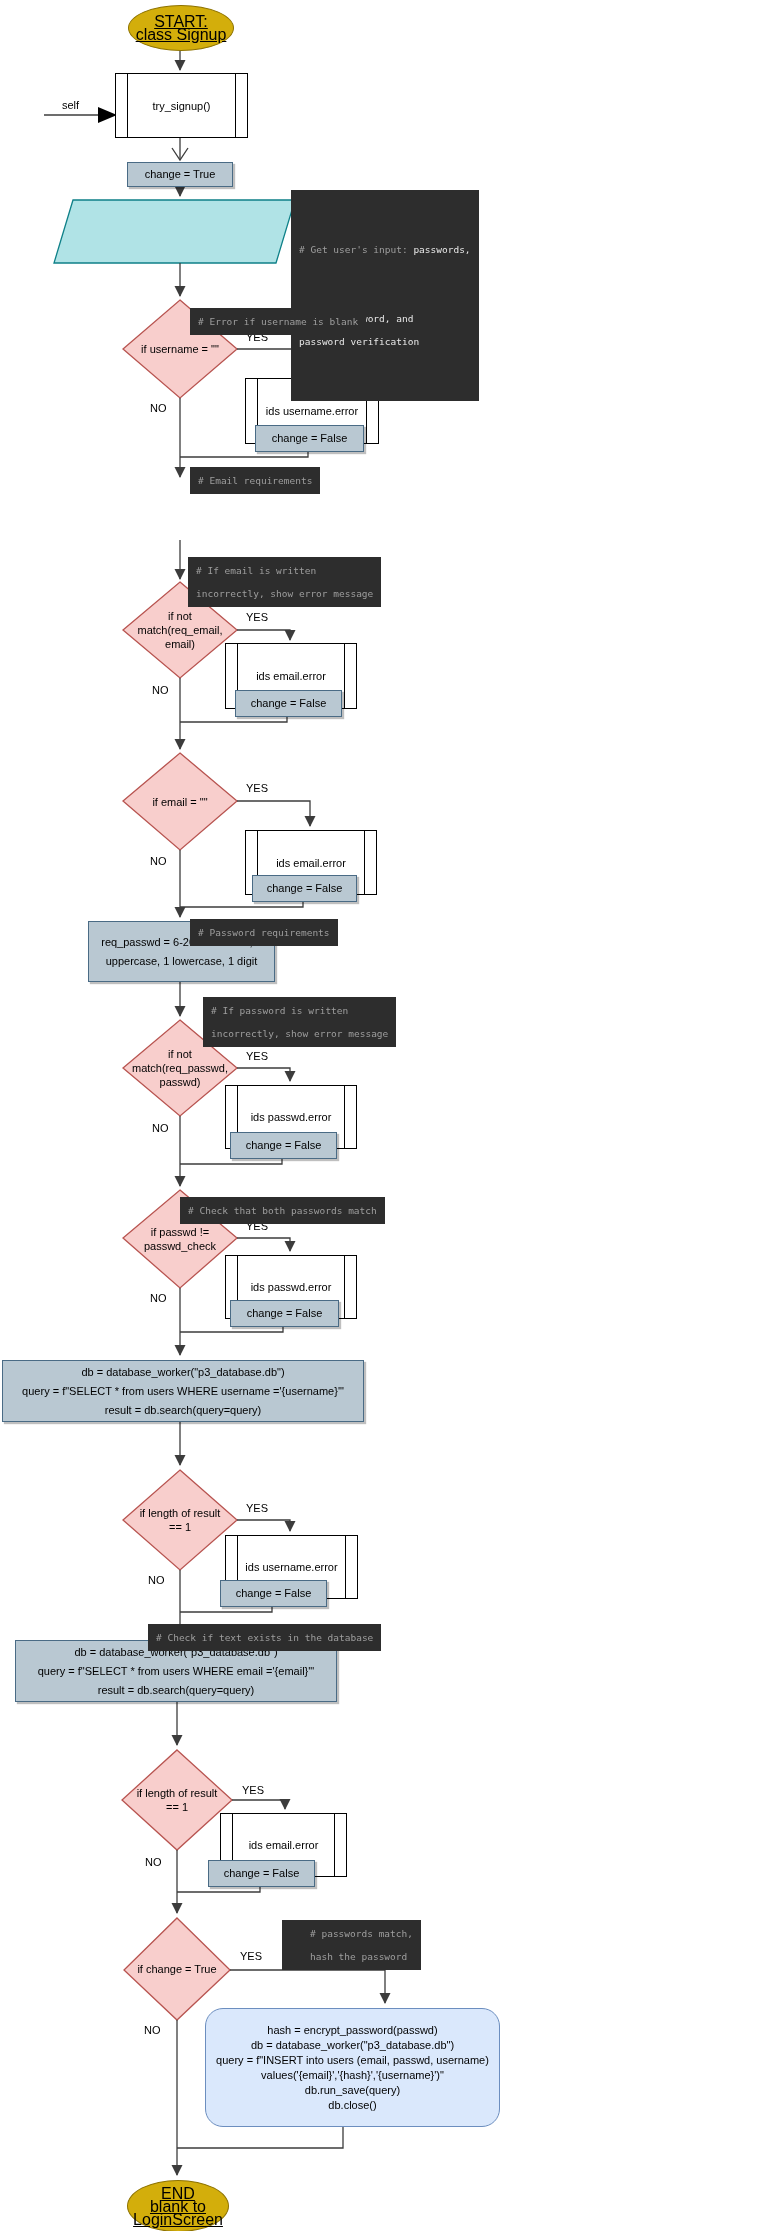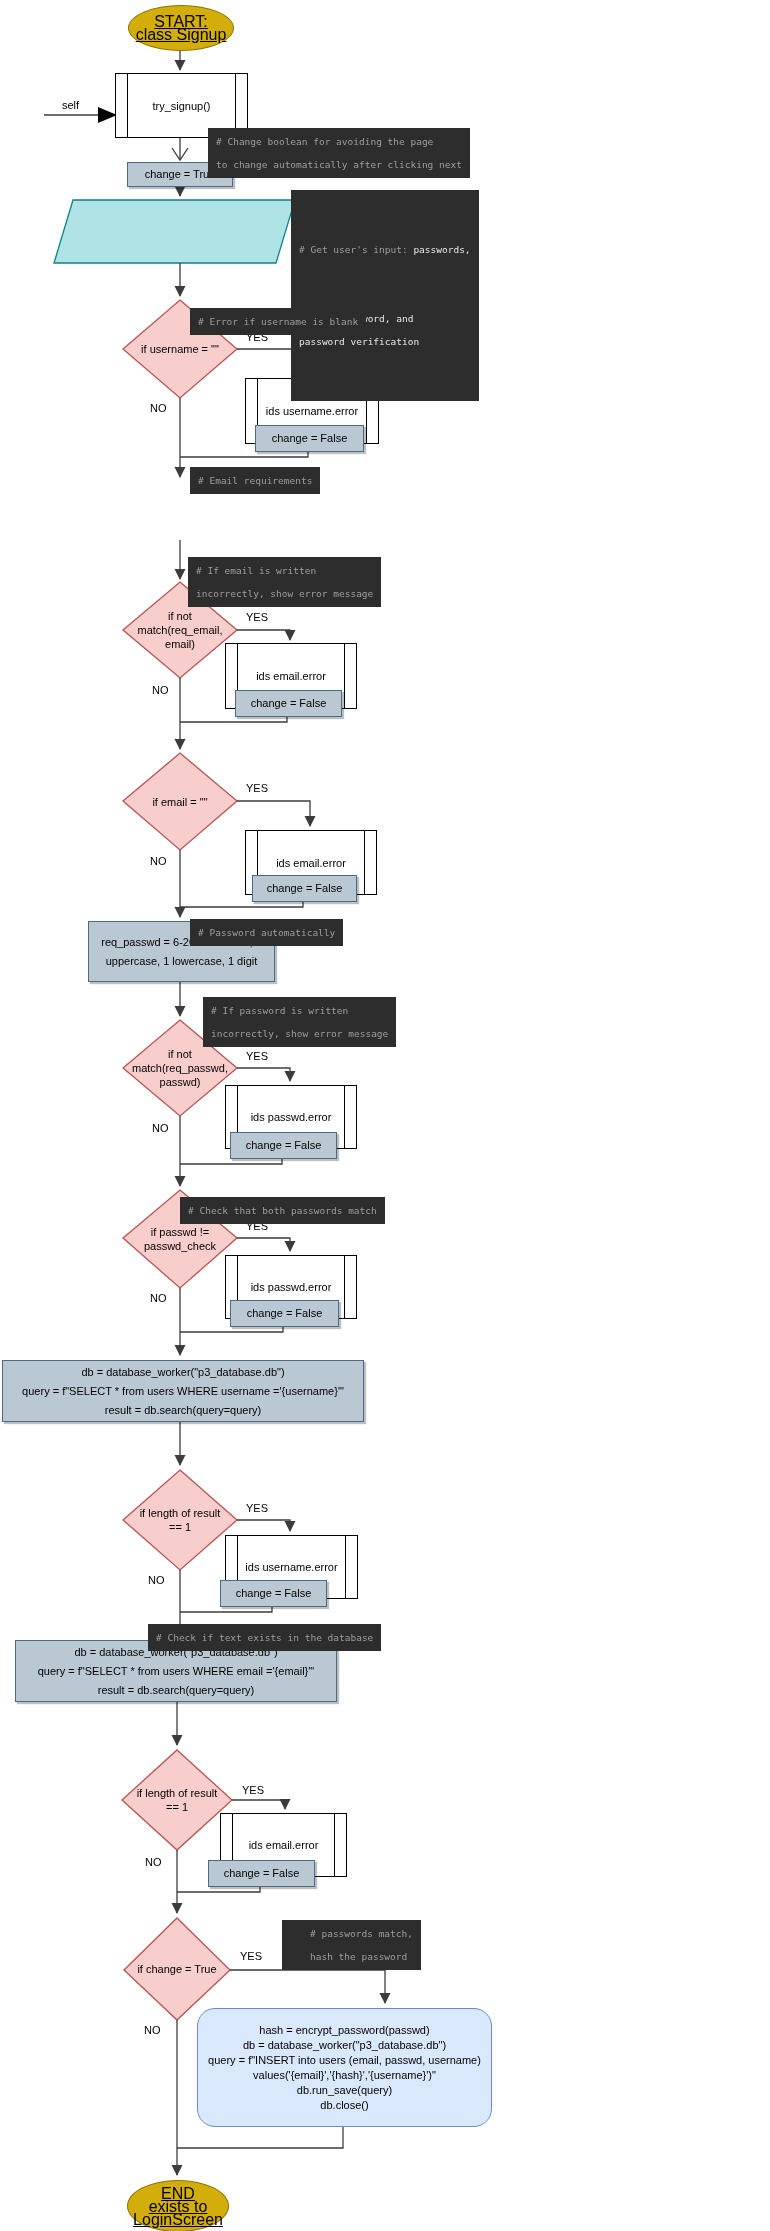--- a/index.html
+++ b/index.html
@@ -19,21 +19,21 @@
   .predef{position:absolute;z-index:2;background:#fff;border:1px solid #000;}
   .predef .bar{position:absolute;top:0;bottom:0;width:0;border-left:1px solid #000;}
   .predef .bar.l{left:11px;} .predef .bar.r{right:11px;}
   .predef .plabel{position:absolute;inset:0;display:flex;align-items:center;justify-content:center;
                   font-size:11px;white-space:pre;}
   .oval{position:absolute;z-index:2;border-radius:50%;background:var(--terminal-fill);
         border:1px solid var(--terminal-stroke);display:flex;align-items:center;justify-content:center;
         text-align:center;font-size:16px;line-height:13px;white-space:pre-line;text-decoration:underline;}
   .save{position:absolute;z-index:2;background:var(--save-fill);border:1px solid var(--save-stroke);
         border-radius:18px;display:flex;align-items:center;justify-content:center;text-align:center;
-        font-size:11px;line-height:15px;white-space:pre-line;}
+        font-size:11px;line-height:15px;white-space:pre-line;margin-left:8px;}
   .comment{position:absolute;z-index:3;background:var(--comment-bg);color:var(--comment-text);
            font-family:"DejaVu Sans Mono",monospace;font-size:9.5px;line-height:23px;
            padding:2px 8px;white-space:pre;width:max-content;}
   .comment .bright{color:var(--comment-bright);}
   .lbl{position:absolute;z-index:2;font-size:11px;white-space:pre;}
 </style>
 </head>
 <body>
 
 <div id="canvas">
@@ -100,32 +100,30 @@
 
     <polygon class="diamond" points="177,1918 230,1970 177,2020 124,1970"></polygon>
     <polyline class="edge" points="230,1970 385,1970 385,2003" marker-end="url(#ah)"></polyline>
     <polyline class="edge" points="343,2125 343,2148 177,2148"></polyline>
     <line class="edge" x1="177" y1="2020" x2="177" y2="2175" marker-end="url(#ah)"></line>
   </svg>
 
   <div class="oval" style="left:128px;top:5px;width:104px;height:44px;">START:
 class Signup</div>
   <div class="oval" style="left:127px;top:2180px;width:100px;height:50px;">END
-exists to
+blank to
 LoginScreen</div>
 
   <div class="predef" style="left:115px;top:73px;width:131px;height:63px;">
     <div class="bar l"></div>
     <div class="bar r"></div>
     <div class="plabel">try_signup()</div>
   </div>
   <div class="lbl" style="left:62px;top:99px;">self</div>
 
-  <div class="comment" style="left:208px;top:128px;"># Change boolean for avoiding the page
-to change automatically after clicking next</div>
 
   <div class="gbox" style="left:127px;top:162px;width:104px;height:23px;">change = True</div>
 
   <div class="comment" style="left:291px;top:190px;">
     <div><span># Get user's input: </span><span class="bright">passwords,</span></div>
     <div class="bright">email, password, and
 password verification</div>
   </div>
 
 
@@ -159,21 +157,21 @@
   <div class="dtext" style="left:123px;top:753px;width:114px;height:97px;">if email = ""</div>
   <div class="lbl" style="left:246px;top:782px;">YES</div>
   <div class="lbl" style="left:150px;top:855px;">NO</div>
   <div class="predef" style="left:245px;top:830px;width:130px;height:63px;">
     <div class="bar l"></div>
     <div class="bar r"></div>
     <div class="plabel">ids email.error</div>
   </div>
   <div class="gbox" style="left:252px;top:875px;width:103px;height:25px;">change = False</div>
 
-  <div class="comment" style="left:190px;top:919px;"># Password automatically</div>
+  <div class="comment" style="left:190px;top:919px;"># Password requirements</div>
   <div class="gbox lh19" style="left:88px;top:921px;width:185px;height:59px;">req_passwd = 6-20 characters, 1
 uppercase, 1 lowercase, 1 digit</div>
 
   <div class="comment" style="left:203px;top:997px;"># If password is written
 incorrectly, show error message</div>
   <div class="dtext" style="left:123px;top:1020px;width:114px;height:96px;">if not
 match(req_passwd,
 passwd)</div>
   <div class="lbl" style="left:246px;top:1050px;">YES</div>
   <div class="lbl" style="left:152px;top:1122px;">NO</div>

